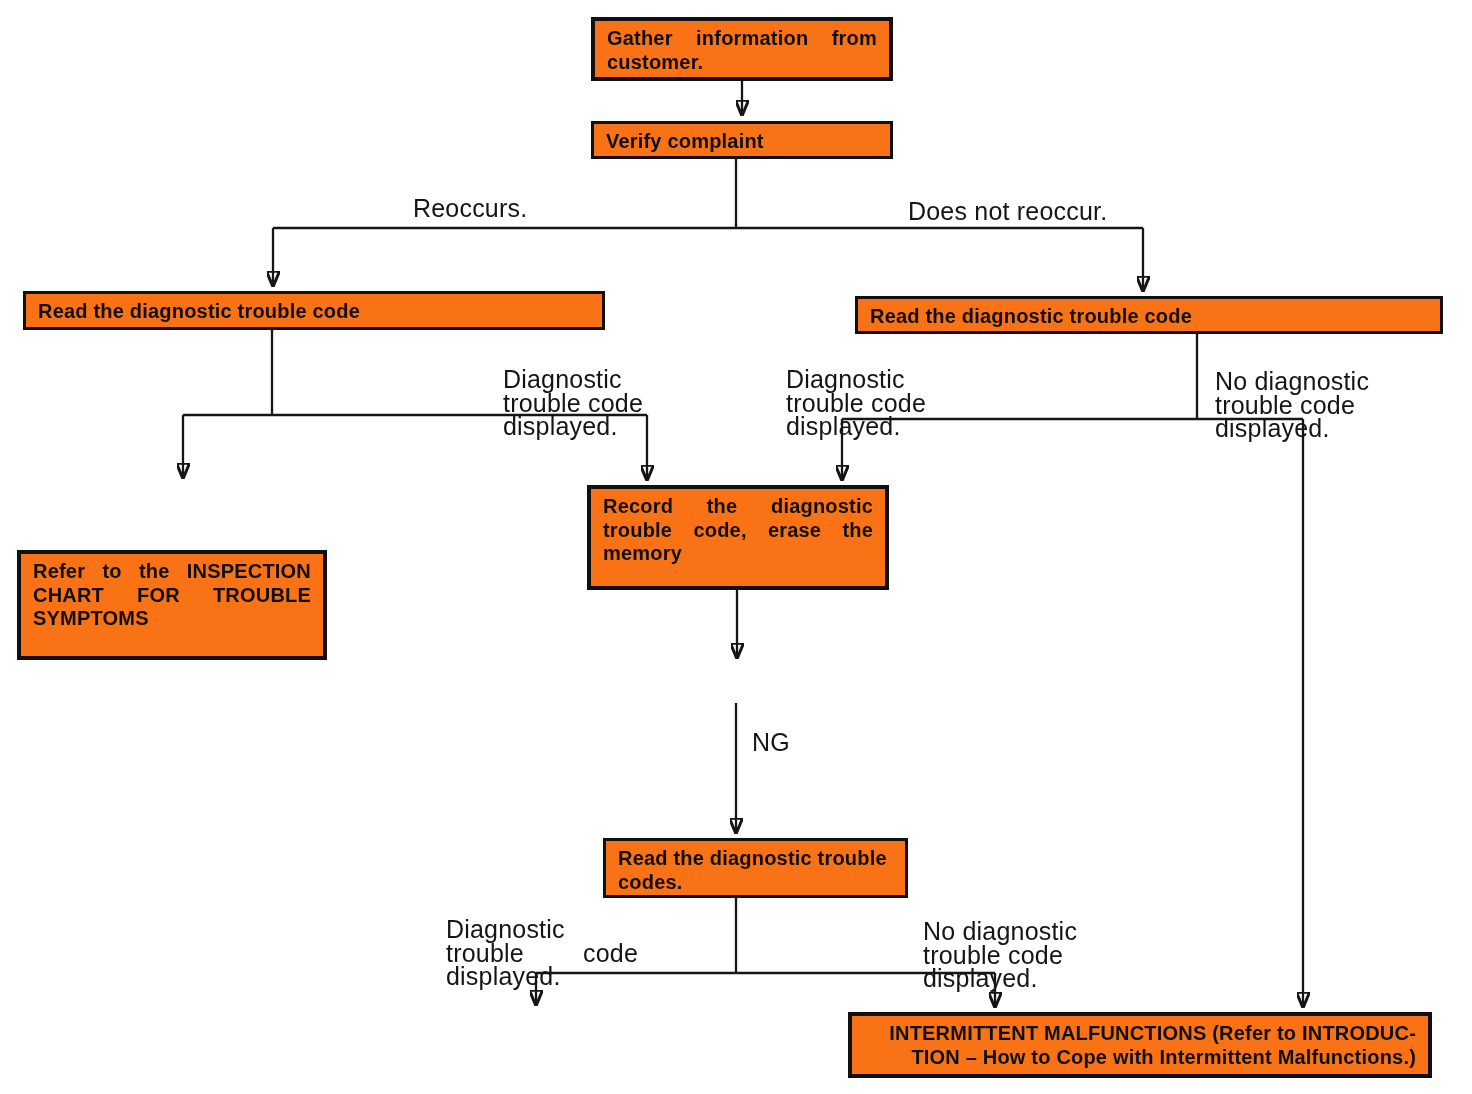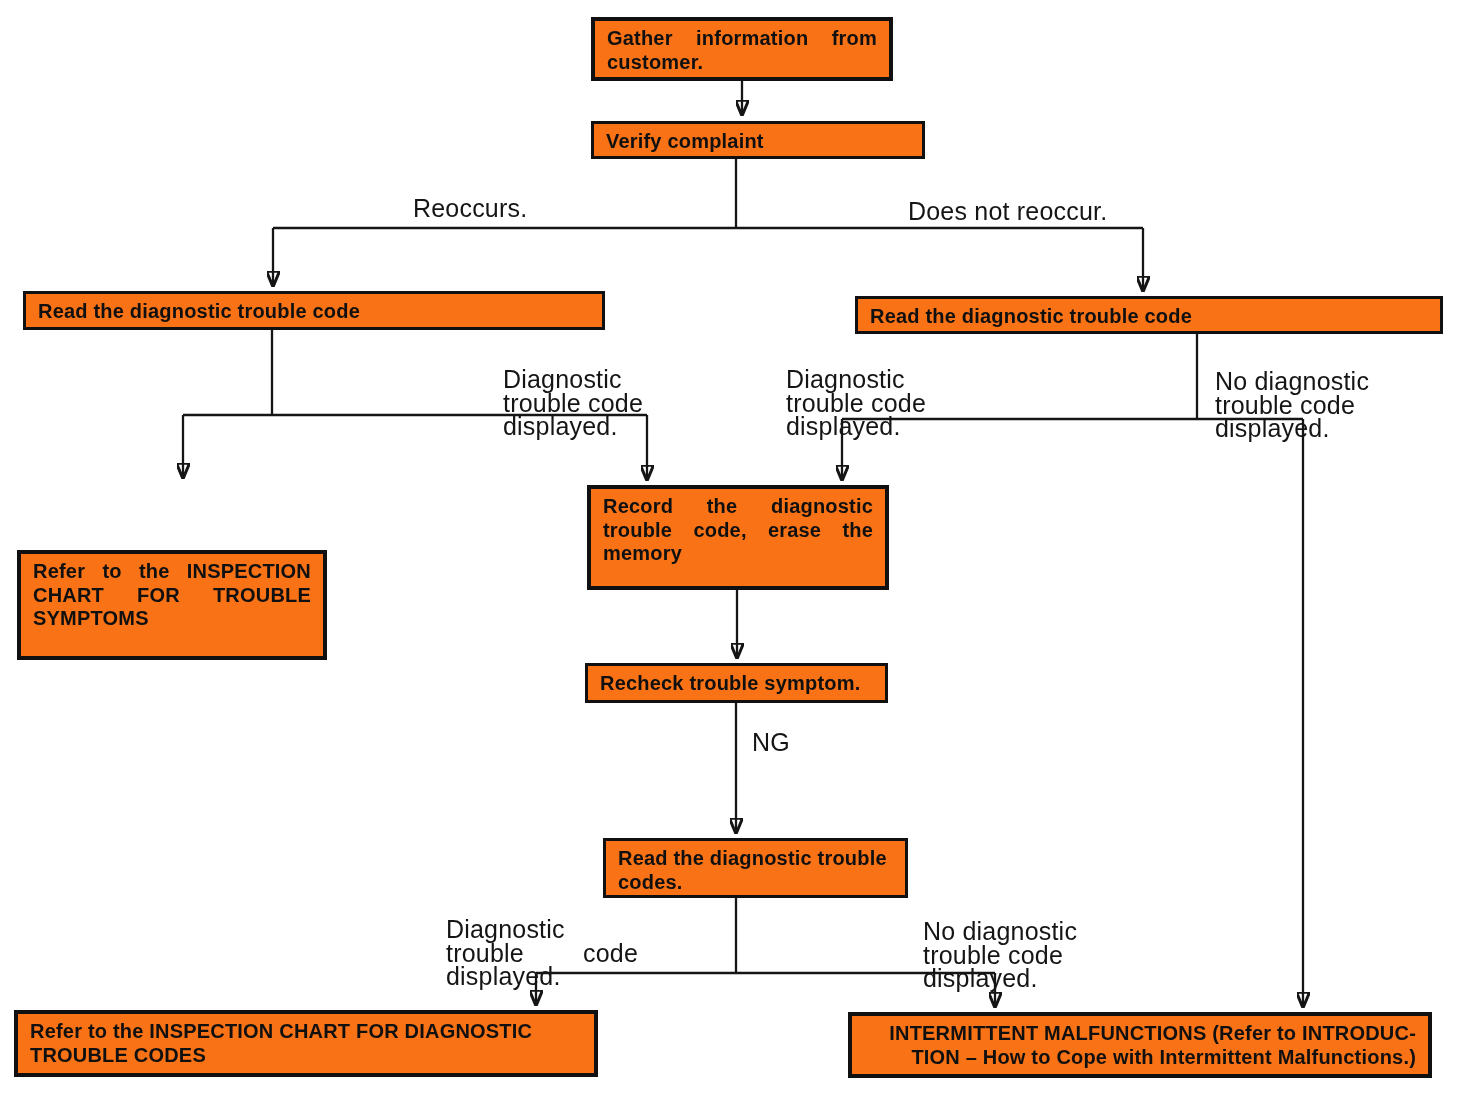--- a/index.html
+++ b/index.html
@@ -83,41 +83,36 @@
     <path d="M737,570 V657" marker-end="url(#arrow)"></path>
     <path d="M736,703 V832" marker-end="url(#arrow)"></path>
     <path d="M736,898 V973"></path>
     <path d="M536,973 H995"></path>
     <path d="M536,973 V1004" marker-end="url(#arrow)"></path>
     <path d="M995,973 V1006" marker-end="url(#arrow)"></path>
   </svg>
 
   <div class="node justify thick" style="left:591px; top:17px; width:302px; height:64px;">Gather information from customer.</div>
 
-  <div class="node" style="left:591px; top:121px; width:334px; height:38px;">Verify complaint</div>
+  <div class="node" style="left:591px; top:121px; width:302px; height:38px;">Verify complaint</div>
 
   <div class="node" style="left:23px; top:291px; width:582px; height:39px;">Read the diagnostic trouble code</div>
 
   <div class="node" style="left:855px; top:296px; width:588px; height:38px;">Read the diagnostic trouble code</div>
 
   <div class="node justify thick" style="left:17px; top:503px; width:310px; height:110px;margin-top:47px;">Refer to the INSPECTION CHART FOR TROUBLE SYMPTOMS</div>
 
   <div class="node justify thick" style="left:587px; top:485px; width:302px; height:105px;">Record the diagnostic trouble code, erase the memory</div>
 
-  <div class="node" style="left:585px; top:663px; width:303px; height:40px;">Recheck trouble symptom.</div>
 
   <div class="node" style="left:583px; top:838px; width:305px; height:60px;margin-left:20px;">
     <span class="line">Read the diagnostic trouble</span>
     <span class="line">codes.</span>
   </div>
 
-  <div class="node thick" style="left:14px; top:1010px; width:584px; height:67px;">
-    <span class="line">Refer to the INSPECTION CHART FOR DIAGNOSTIC</span>
-    <span class="line">TROUBLE CODES</span>
-  </div>
 
   <div class="node thick" style="left:848px; top:1012px; width:584px; height:66px;text-align:right;">
     <span class="line">INTERMITTENT MALFUNCTIONS (Refer to INTRODUC-</span>
     <span class="line">TION – How to Cope with Intermittent Malfunctions.)</span>
   </div>
 
   <div class="label" style="left:413px; top:197px;">Reoccurs.</div>
 
   <div class="label" style="left:908px; top:200px;">Does not reoccur.</div>
 

